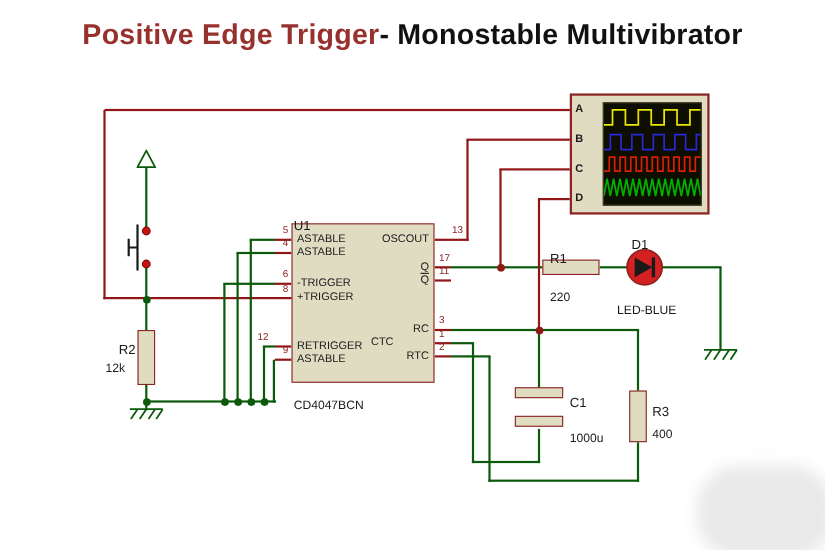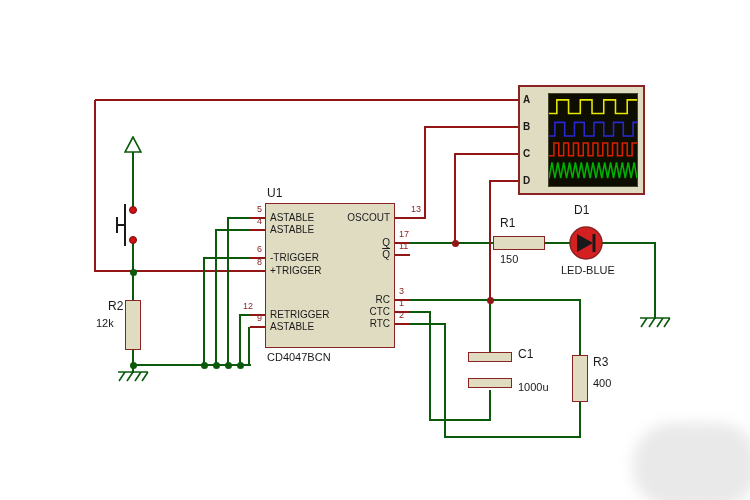--- a/index.html
+++ b/index.html
@@ -19,21 +19,21 @@
   .dot.r { background: var(--wire-red); }
 
   .comp-box { position:absolute; background: var(--body-fill); border:1px solid var(--body-border); }
   #scope-body { border-width:2px; }
   #scope-screen { position:absolute; background: var(--screen-bg); border:1px solid #44442a; }
   #scope-screen svg { display:block; width:100%; height:100%; }
   .wf { fill:none; stroke-width:1.6px; }
   .wf-a { stroke: var(--wf-a); } .wf-b { stroke: var(--wf-b); }
   .wf-c { stroke: var(--wf-c); } .wf-d { stroke: var(--wf-d); }
 
-  .label { position:absolute; color: var(--text-dark); font-size:11px; white-space:nowrap; }
+  .label { position:absolute; color: var(--text-dark); font-size:11px; white-space:nowrap;margin-top:12px; }
   .ref { font-size:12px; }
   .pin-num { position:absolute; font-size:9px; color: var(--pin-number); width:28px; white-space:nowrap; }
   .pin-label { position:absolute; font-size:10px; color: var(--text-dark); height:12px; line-height:12px; white-space:nowrap; }
   .ov { text-decoration: overline; }
   .ch-label { position:absolute; font-size:10px; font-weight:bold; color: var(--text-dark); height:14px; line-height:14px; }
 
   .symbol { position:absolute; }
   .led-circle { fill: var(--led-fill); stroke: var(--body-border); stroke-width:1.5; }
   .led-dark { fill: var(--text-dark); }
   .gnd path, .vcc polygon { stroke: var(--wire-green); fill:none; stroke-width:1.6; }
@@ -41,20 +41,23 @@
   .sw-terminal { fill: var(--terminal-red); stroke:#7a0a0a; stroke-width:1; }
 
   #watermark { position:absolute; left:633px; top:423px; width:125px; height:85px;
                background:#e9e9e9; border-radius:40px; filter:blur(7px); }
 </style>
 </head>
 <body>
 
 <div id="canvas">
 
+  <div class="title">
+    <span class="accent">Positive Edge Trigger</span><span>- Monostable Multivibrator</span>
+  </div>
 
   <div id="wire-layer">
       <div class="wire r" style="left: 95px; top: 99px; width: 424px; height: 2px;"></div>
       <div class="wire r" style="left: 94px; top: 270px; width: 172px; height: 2px;"></div>
       <div class="wire r" style="left: 395px; top: 217px; width: 31px; height: 2px;"></div>
       <div class="wire r" style="left: 424px; top: 126px; width: 95px; height: 2px;"></div>
       <div class="wire r" style="left: 454px; top: 153px; width: 65px; height: 2px;"></div>
       <div class="wire r" style="left: 489px; top: 180px; width: 30px; height: 2px;"></div>
       <div class="wire r" style="left: 395px; top: 242px; width: 15px; height: 2px;"></div>
       <div class="wire r" style="left: 395px; top: 254px; width: 15px; height: 2px;"></div>
@@ -129,42 +132,42 @@
 
   <div class="comp-box" style="left:265px;top:203px;width:130px;height:145px"></div>
 
   <div class="label ref" style="left:267px;top:186px">U1</div>
   <div class="label" style="left:267px;top:351px">CD4047BCN</div>
 
   <div class="pin-num" style="left:234px;top:204px;text-align:right">5</div>
   <div class="pin-num" style="left:234px;top:216px;text-align:right">4</div>
   <div class="pin-num" style="left:234px;top:244px;text-align:right">6</div>
   <div class="pin-num" style="left:234px;top:257px;text-align:right">8</div>
-  <div class="pin-num" style="left:234px;top:301px;text-align:center">12</div>
+  <div class="pin-num" style="left:234px;top:301px;text-align:left">12</div>
   <div class="pin-num" style="left:234px;top:313px;text-align:right">9</div>
 
   <div class="pin-label" style="left:270px;top:212px">ASTABLE</div>
   <div class="pin-label" style="left:270px;top:224px">ASTABLE</div>
   <div class="pin-label" style="left:270px;top:252px">-TRIGGER</div>
   <div class="pin-label" style="left:270px;top:265px">+TRIGGER</div>
   <div class="pin-label" style="left:270px;top:309px">RETRIGGER</div>
   <div class="pin-label" style="left:270px;top:321px">ASTABLE</div>
 
   <div class="pin-num" style="left:411px;top:204px">13</div>
   <div class="pin-num" style="left:399px;top:229px">17</div>
   <div class="pin-num" style="left:399px;top:241px">11</div>
   <div class="pin-num" style="left:399px;top:286px">3</div>
   <div class="pin-num" style="left:399px;top:298px">1</div>
   <div class="pin-num" style="left:399px;top:310px">2</div>
 
   <div class="pin-label" style="left:305px;top:212px;width:85px;text-align:right">OSCOUT</div>
   <div class="pin-label" style="left:305px;top:237px;width:85px;text-align:right">Q</div>
   <div class="pin-label ov" style="left:305px;top:249px;width:85px;text-align:right">Q</div>
   <div class="pin-label" style="left:305px;top:294px;width:85px;text-align:right">RC</div>
-  <div class="pin-label" style="left:305px;top:306px;width:85px;text-align:right">CTC</div>
+  <div class="pin-label" style="left:305px;top:306px;width:85px;text-align:center">CTC</div>
   <div class="pin-label" style="left:305px;top:318px;width:85px;text-align:right">RTC</div>
 
   <svg class="symbol" style="left:566px;top:223px" width="40" height="40">
     <circle class="led-circle" cx="20" cy="20" r="16"></circle>
     <polygon class="led-dark" points="11,11 11,29 27,20"></polygon>
     <rect class="led-dark" x="26.5" y="11" width="3" height="18"></rect>
   </svg>
 
   <svg class="symbol gnd" style="left:117px;top:371px" width="32" height="12">
     <path d="M1 1 H31 M8 1 L2 10 M16 1 L10 10 M24 1 L18 10 M31 1 L25 10"></path>
@@ -183,21 +186,21 @@
       <path class="wf wf-a" d="M0 20 H8 V6 H20 V20 H32 V6 H44 V20 H56 V6 H68 V20 H80 V6 H90"></path>
       <path class="wf wf-b" d="M0 43 H6 V29 H16 V43 H26 V29 H36 V43 H46 V29 H56 V43 H66 V29 H76 V43 H86 V29 H90"></path>
       <path class="wf wf-c" d="M0 63 H5 V50 H10 V63 H15 V50 H20 V63 H25 V50 H30 V63 H35 V50 H40 V63 H45 V50 H50 V63 H55 V50 H60 V63 H65 V50 H70 V63 H75 V50 H80 V63 H85 V50 H90"></path>
       <path class="wf wf-d" d="M0 86 L3 70 L6 86 L9 70 L12 86 L15 70 L18 86 L21 70 L24 86 L27 70 L30 86 L33 70 L36 86 L39 70 L42 86 L45 70 L48 86 L51 70 L54 86 L57 70 L60 86 L63 70 L66 86 L69 70 L72 86 L75 70 L78 86 L81 70 L84 86 L87 70 L90 86"></path>
     </svg>
   </div>
 
   <div class="label ref" style="left:108px;top:299px">R2</div>
   <div class="label" style="left:96px;top:317px">12k</div>
   <div class="label ref" style="left:500px;top:216px">R1</div>
-  <div class="label" style="left:500px;top:253px">150</div>
+  <div class="label" style="left:500px;top:253px">220</div>
   <div class="label ref" style="left:574px;top:203px">D1</div>
   <div class="label" style="left:561px;top:264px">LED-BLUE</div>
   <div class="label ref" style="left:518px;top:347px">C1</div>
   <div class="label" style="left:518px;top:381px">1000u</div>
   <div class="label ref" style="left:593px;top:355px">R3</div>
   <div class="label" style="left:593px;top:377px">400</div>
 
   <div id="watermark"></div>
 
 </div>

